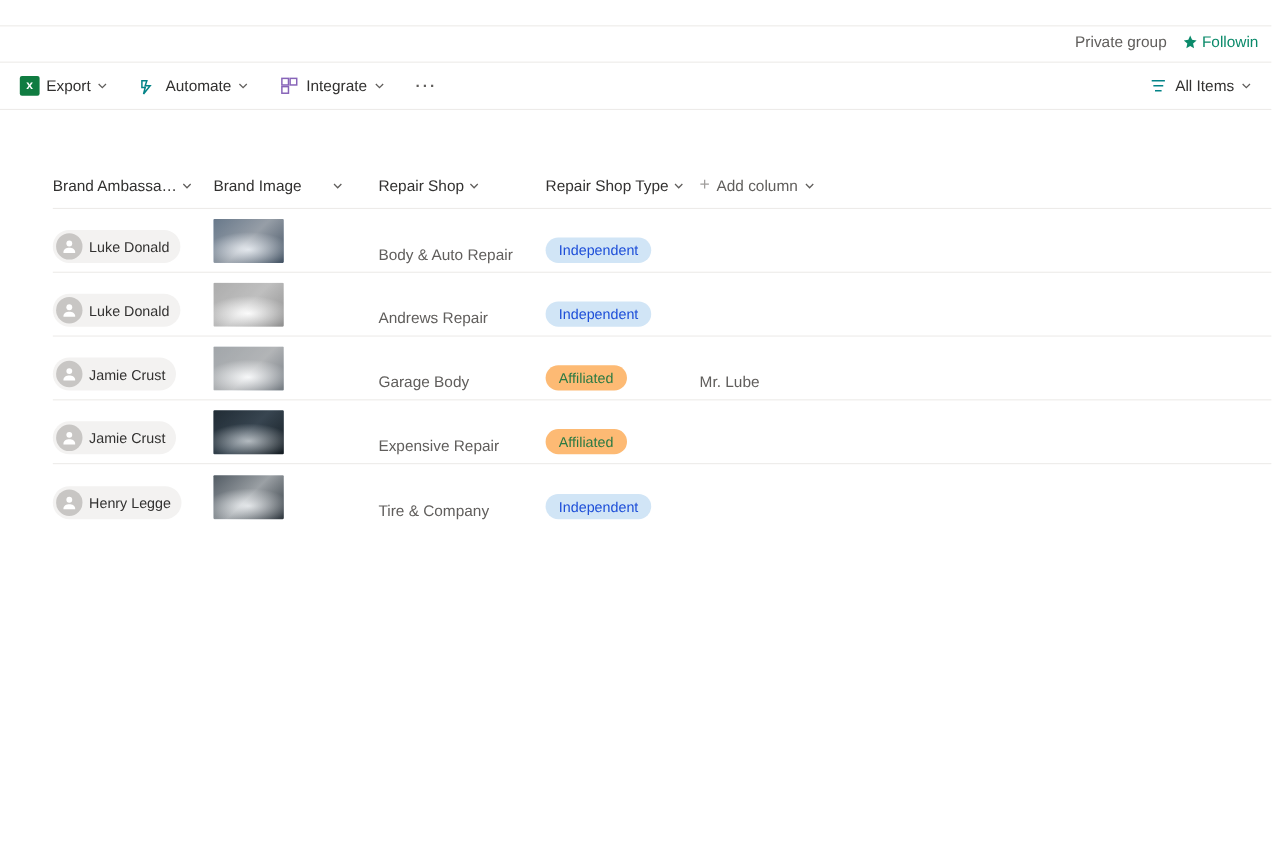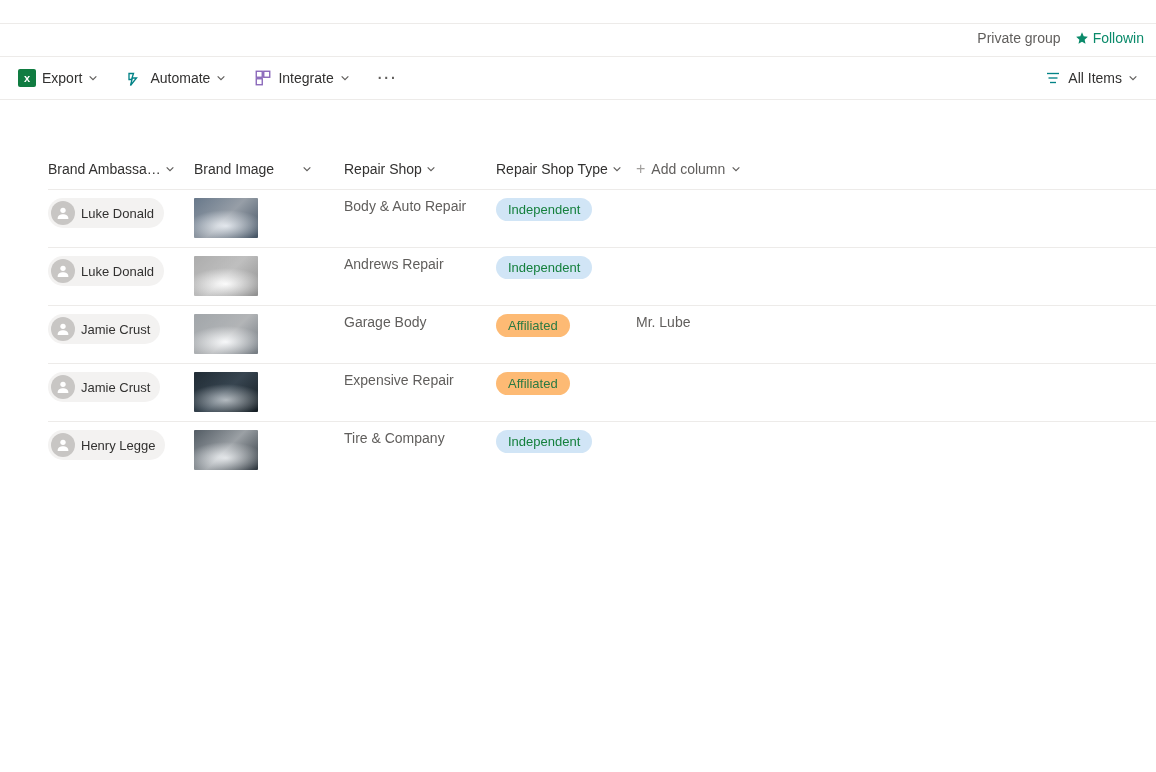--- a/index.html
+++ b/index.html
@@ -130,21 +130,21 @@
   .add-col {
     color: #605e5c;
     display: inline-flex;
     align-items: center;
     gap: 6px;
   }
   .plus-icon { color: #a19f9d; font-size: 16px; line-height: 1; }
 
   .list-row {
     display: flex;
-    align-items: flex-start;
+    align-items: flex-end;
     border-bottom: 1px solid #edebe9;
     min-height: 58px;
     padding: 8px 0;
   }
   .list-row:last-child { border-bottom: none; }
 
   .person-chip {
     display: inline-flex;
     align-items: center;
     gap: 6px;
@@ -180,21 +180,21 @@
   .bi-5 { background: linear-gradient(135deg, #6e7a85 0%, #cfd6dc 50%, #3f4a54 100%); }
 
   .cell-text { color: #605e5c; font-size: 14px; }
 
   .pill {
     display: inline-block;
     padding: 4px 12px;
     border-radius: 14px;
     font-size: 13px;
   }
-  .pill-independent { background: #d1e5f6; color: #15803d; }
+  .pill-independent { background: #d1e5f6; color: #1d4ed8; }
   .pill-affiliated { background: #fdba74; color: #2b7a43; }
 </style>
 </head>
 <body>
 
 <div class="top-strip"></div>
 
 <div class="header-bar">
   <span>Private group</span>
   <span class="follow-star">

